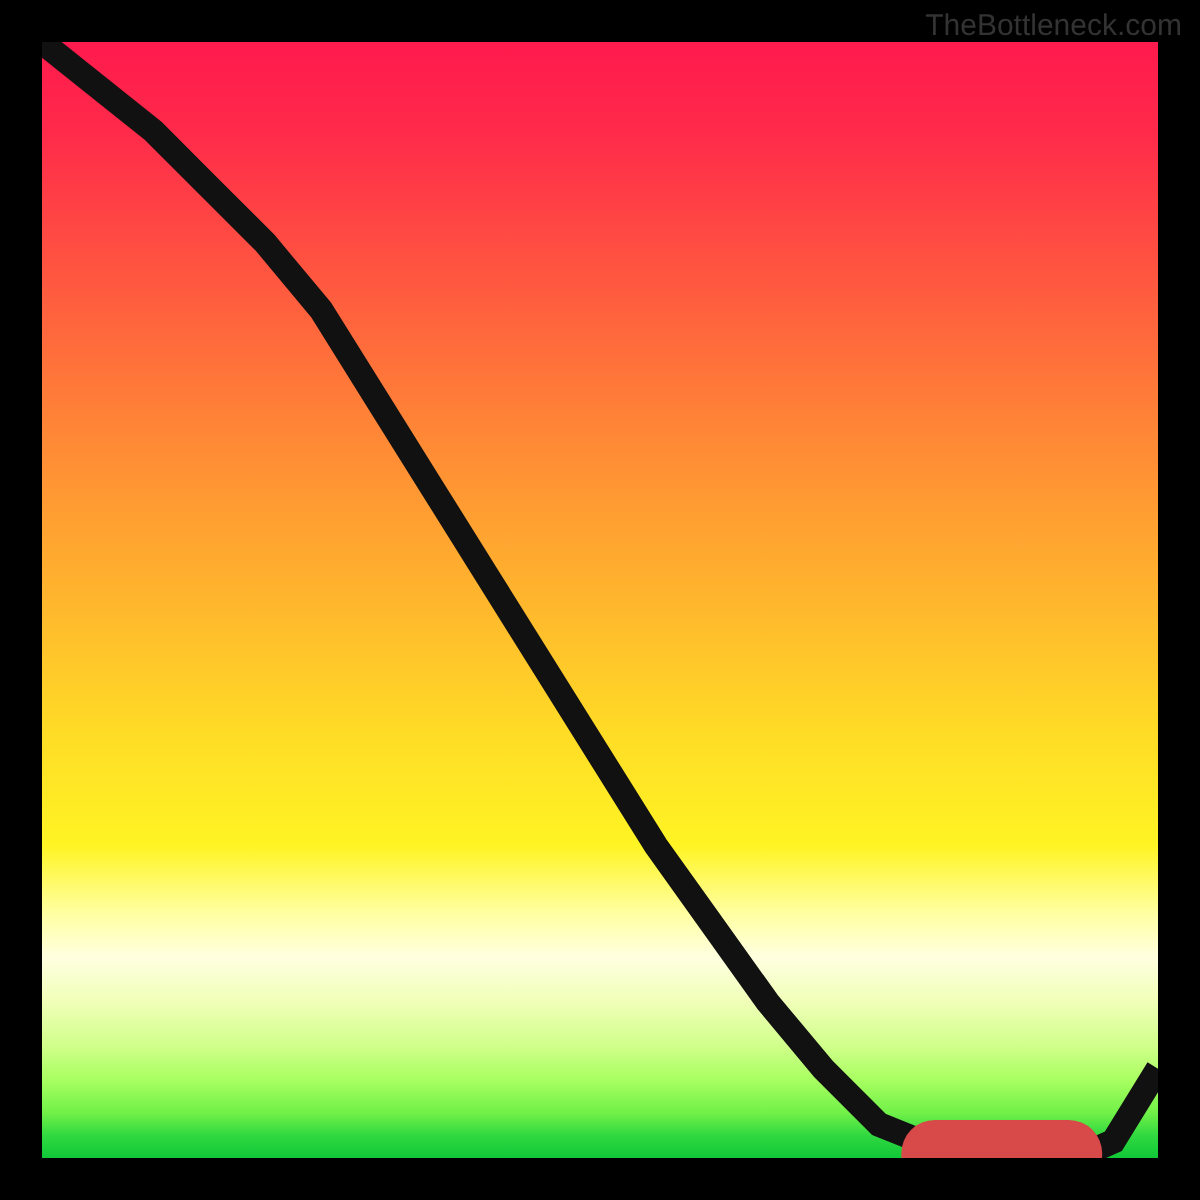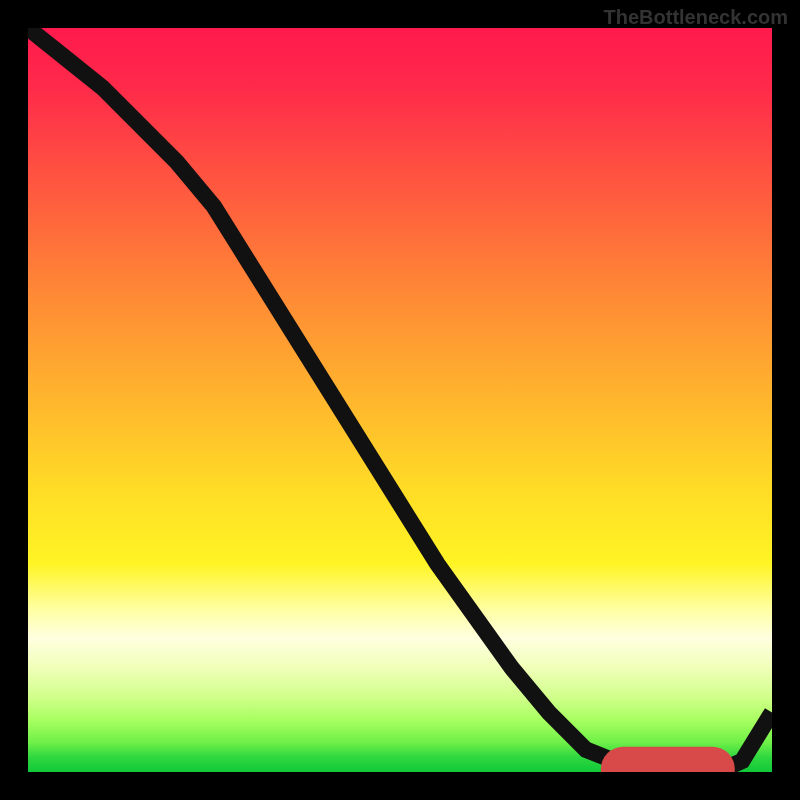--- a/index.html
+++ b/index.html
@@ -1,18 +1,18 @@
 <!DOCTYPE html>
 <html><head>
 <meta charset="utf-8">
 <style>
   * { margin: 0; padding: 0; box-sizing: border-box; }
   body { width: 800px; height: 800px; background: #000; position: relative; font-family: Arial, sans-serif; }
   .chart-wrap { position: absolute; top: 0; left: 0; width: 800px; height: 800px; }
-  .attribution { position: absolute; top: 6px; right: 12px; color: #333; font-size: 20px; font-weight: 700; z-index: 10; }
+  .attribution { position: absolute; top: 6px; right: 12px; color: #333; font-size: 20px; font-weight: 400; z-index: 10; }
   .plot-area { position: absolute; top: 28px; left: 28px; width: 744px; height: 744px; }
   .gradient-bg { position: absolute; top: 0; left: 0; width: 100%; height: 100%;
     background: linear-gradient(to bottom,
       #ff1a4d 0%,
       #ff2a4a 8%,
       #ff5a3f 22%,
       #ff8a35 36%,
       #ffb62d 50%,
       #ffdc26 62%,
       #fff424 72%,

